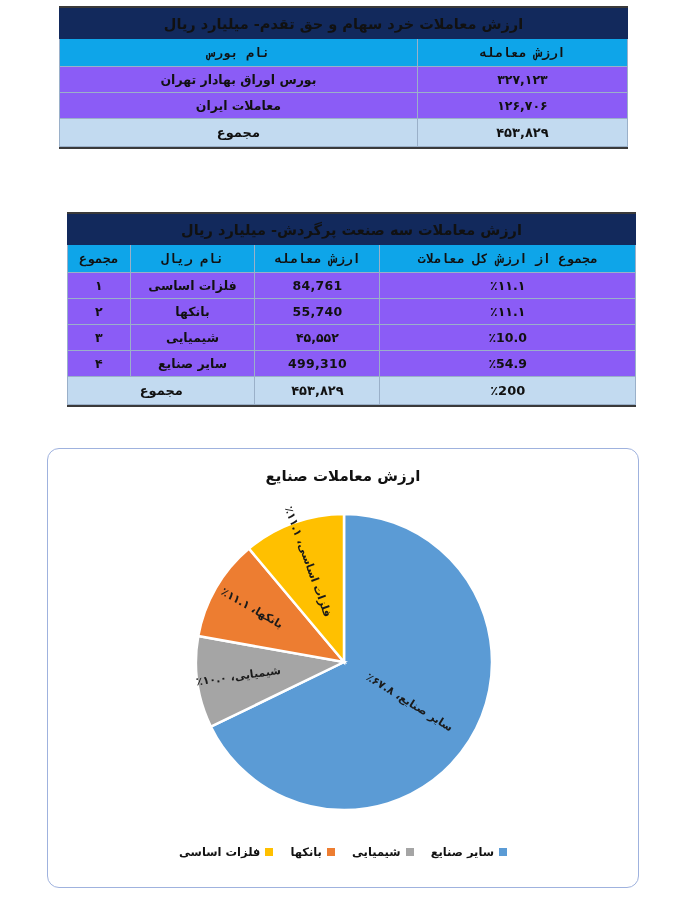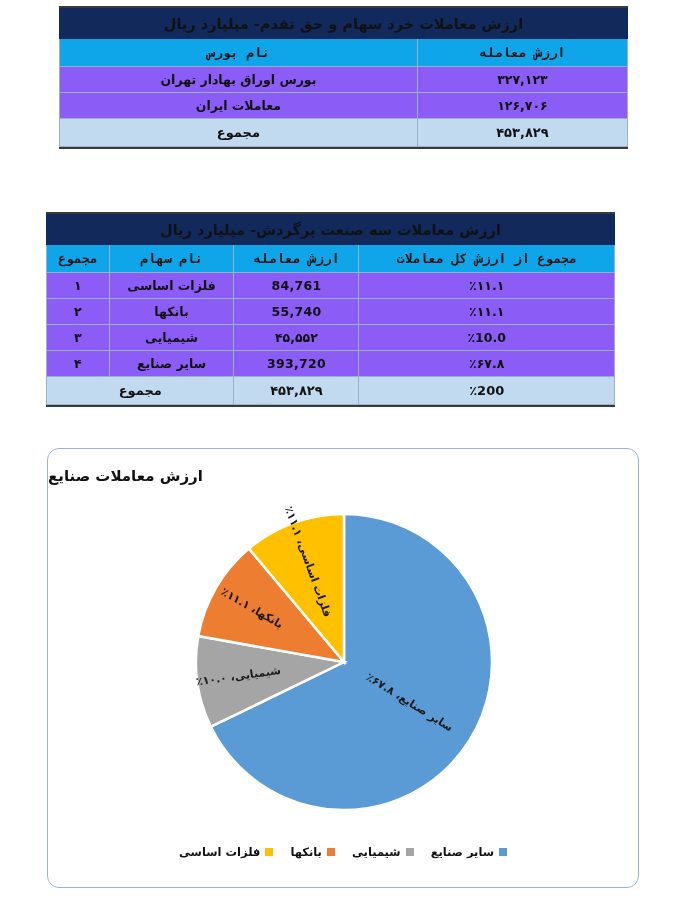--- a/index.html
+++ b/index.html
@@ -64,38 +64,38 @@
     font-weight: bold;
   }
   .outer-rule-top, .outer-rule-bottom {
     position: absolute; left: 0; right: 0;
     height: 2px; background: #2b2b2b;
   }
 
   
   #table1-wrap { top: 6px; left: 59px; width: 569px; }
   
-  #table2-wrap { top: 212px; left: 46px; width: 569px; }
+  #table2-wrap { top: 212px; left: 67px; width: 569px; }
 
   .bottom-edge {
     height: 2px; background: #3a3a3a; margin-top: 0px;
   }
 
   
   #chart-card {
     position: absolute;
     top: 448px; left: 47px;
     width: 592px; height: 440px;
     background: #ffffff;
     border: 1.6px solid #9fb2de;
     border-radius: 12px;
   }
   #chart-title {
     position: absolute; top: 18px; left: 0; right: 0;
-    text-align: left;
+    text-align: center;
     font-size: 15px; font-weight: bold; color: #111;
   }
   #pie-area {
     position: absolute;
     top: 48px; left: 0; width: 592px; height: 330px;
   }
   #pie-svg { display: block; margin: 0 auto; }
 
   #legend {
     position: absolute;
@@ -161,21 +161,21 @@
           <col style="width:22%">
           <col style="width:11%">
       </colgroup>
       <tbody>
         <tr>
           <td class="title-bar" colspan="4">ارزش معاملات سه صنعت پرگردش- میلیارد ریال</td>
         </tr>
         <tr>
           <td class="sub-head">مجموع از ارزش کل معاملات</td>
           <td class="sub-head">ارزش معامله</td>
-          <td class="sub-head">نام سهام</td>
+          <td class="sub-head">نام ریال</td>
           <td class="sub-head">مجموع</td>
         </tr>
 
         <tr class="datarow">
           <td class="fa-num">٪۱۱.۱</td>
           <td class="fa-num">84,761</td>
           <td>فلزات اساسی</td>
           <td class="fa-num">۱</td>
         </tr>
         <tr class="datarow">
@@ -184,22 +184,22 @@
           <td>بانکها</td>
           <td class="fa-num">۲</td>
         </tr>
         <tr class="datarow">
           <td class="fa-num">٪10.0</td>
           <td class="fa-num">۴۵,۵۵۲</td>
           <td>شیمیایی</td>
           <td class="fa-num">۳</td>
         </tr>
         <tr class="datarow">
-          <td class="fa-num">٪۶۷.۸</td>
-          <td class="fa-num">393,720</td>
+          <td class="fa-num">٪54.9</td>
+          <td class="fa-num">499,310</td>
           <td>سایر صنایع</td>
           <td class="fa-num">۴</td>
         </tr>
 
         <tr class="totalrow">
           <td class="fa-num">٪200</td>
           <td class="fa-num">۴۵۳,۸۲۹</td>
           <td colspan="2">مجموع</td>
         </tr>
       </tbody>

